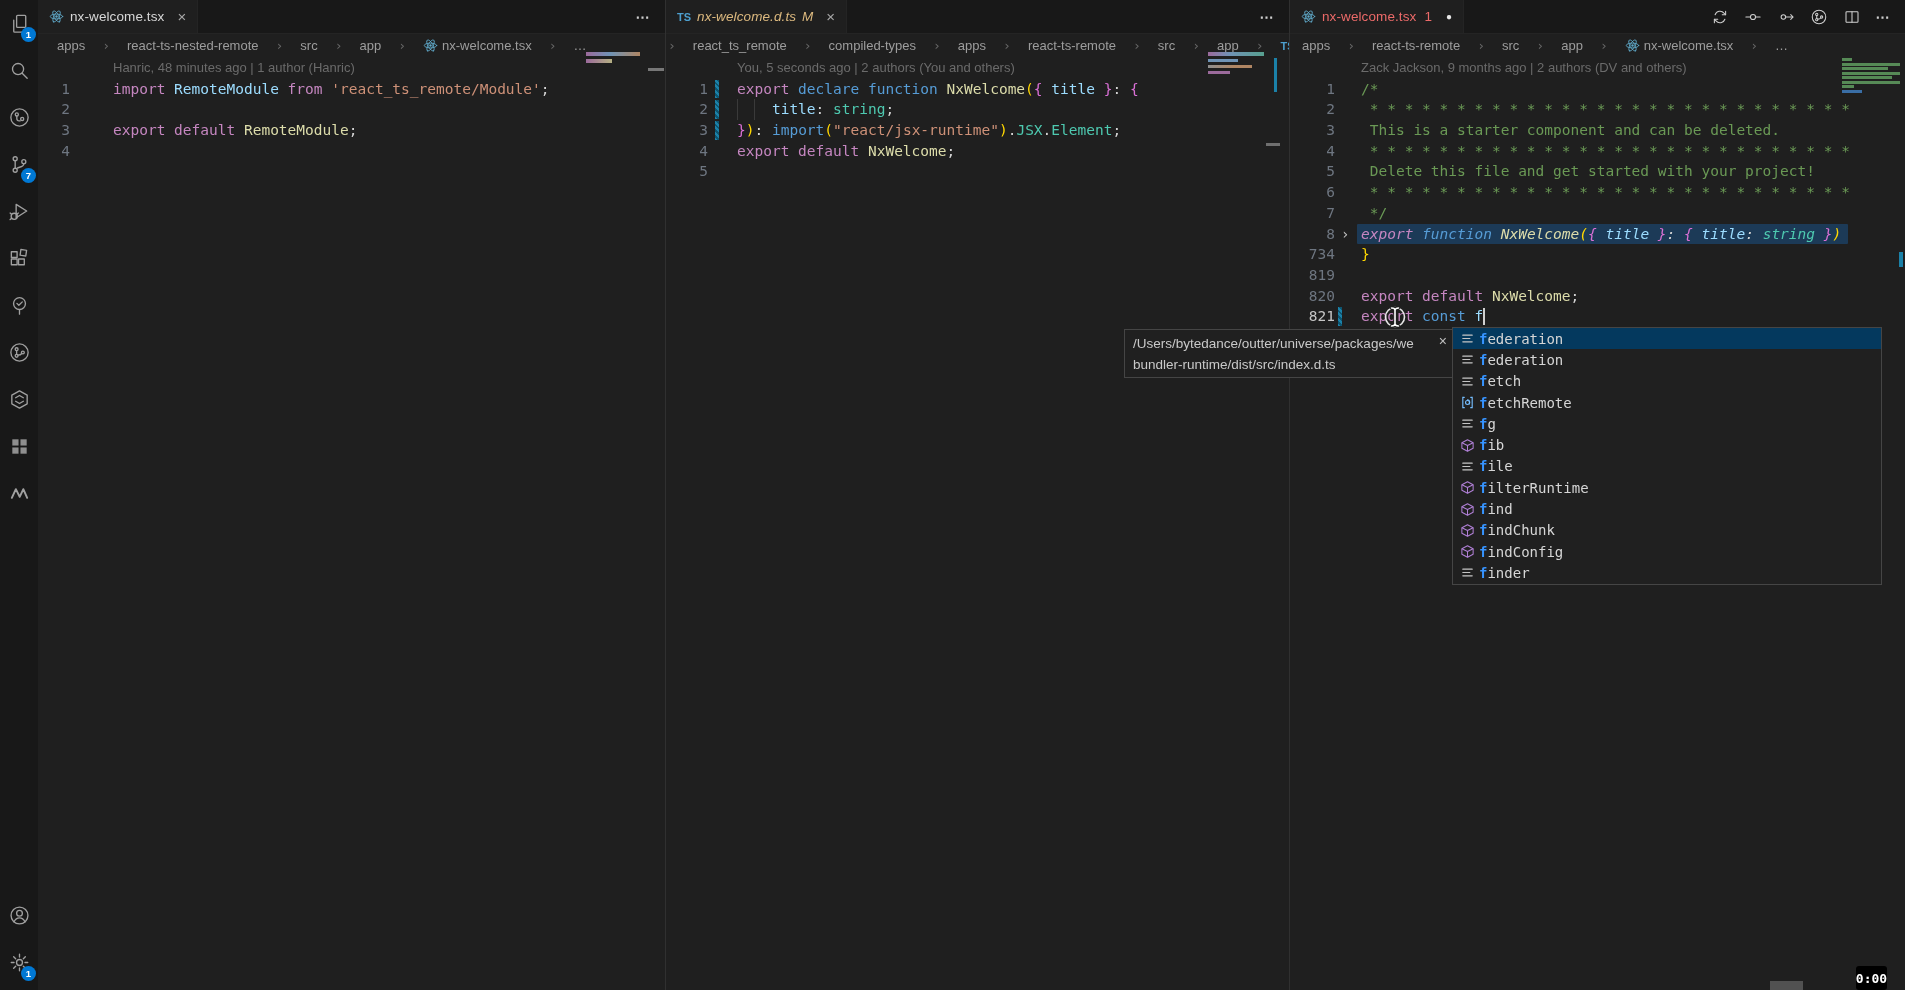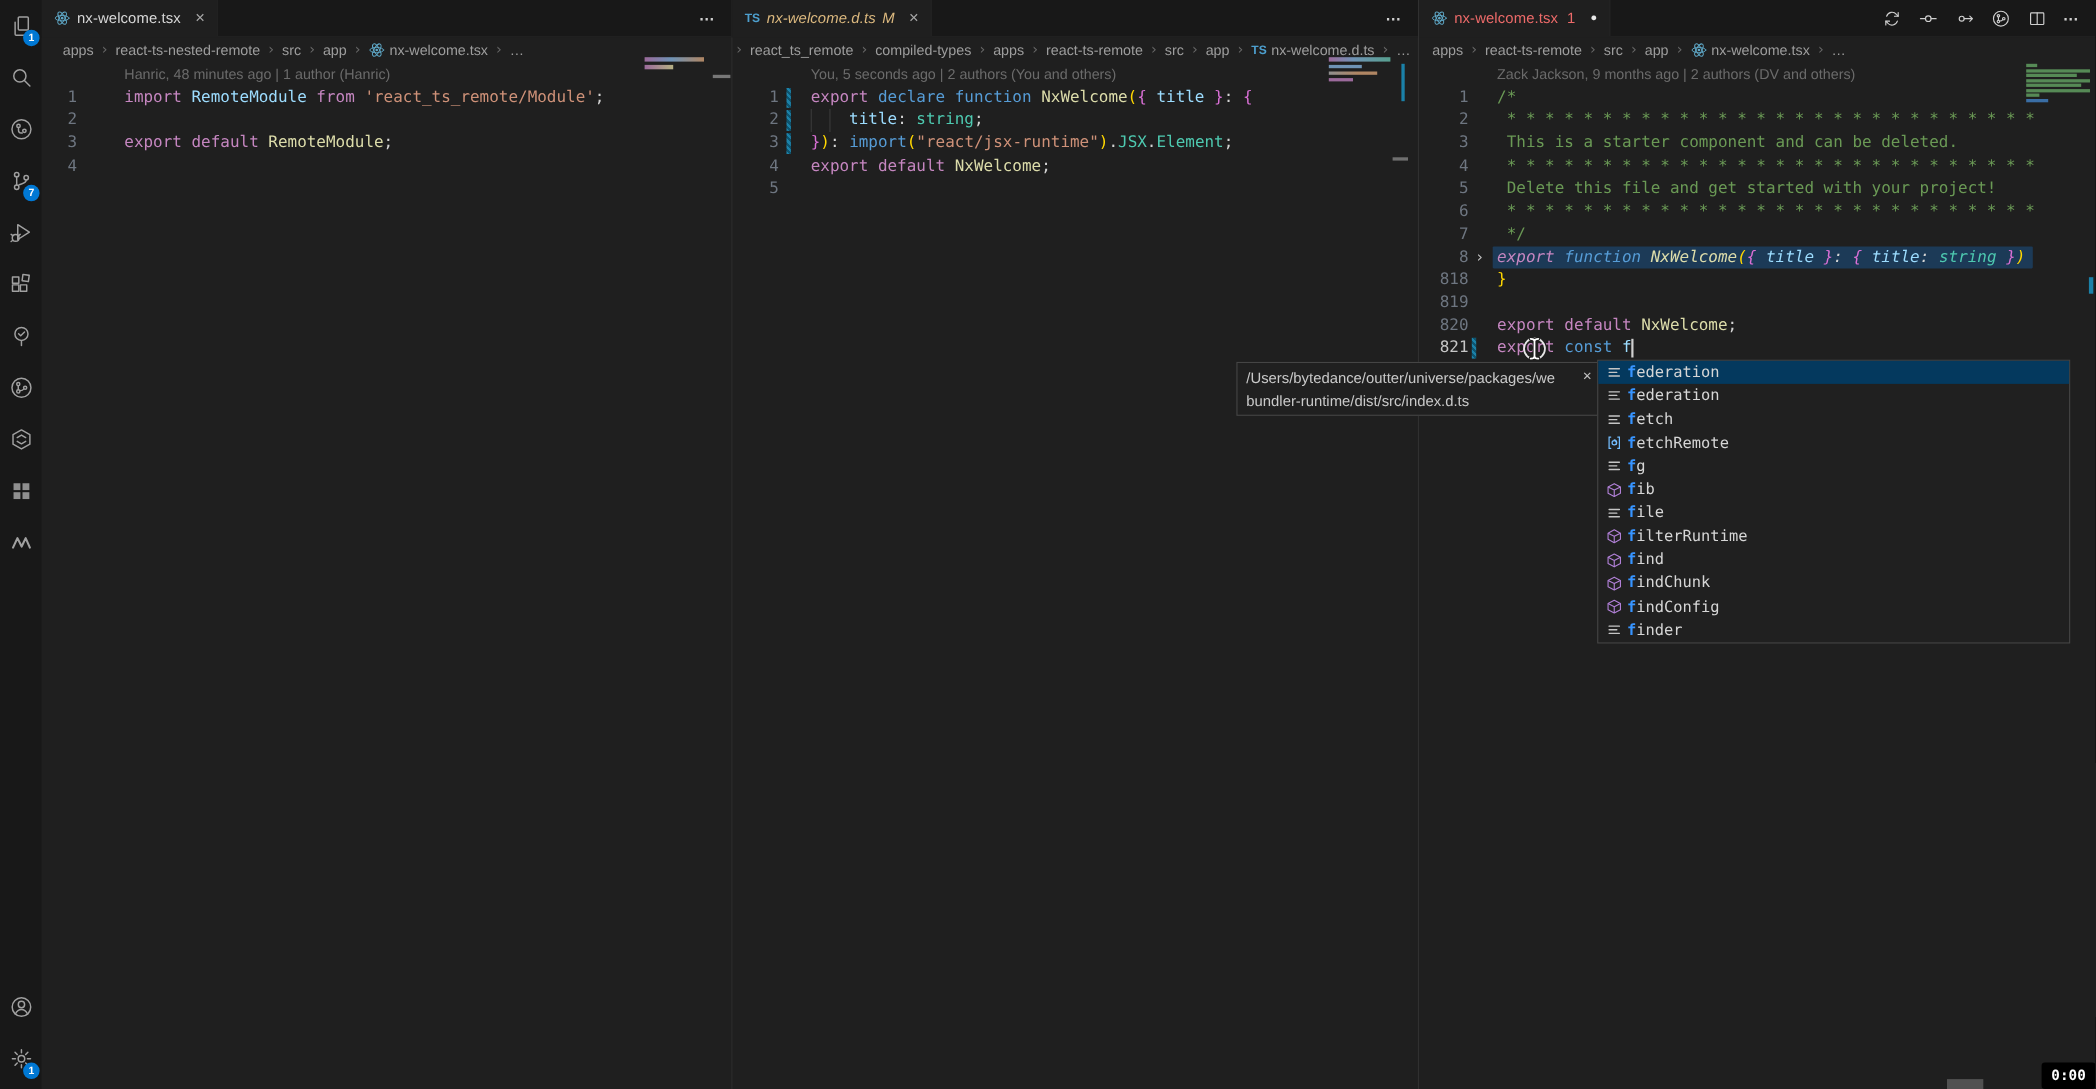--- a/index.html
+++ b/index.html
@@ -29,21 +29,21 @@
   .tab.error .tab-label,.tab.error .tab-count{color:#ec6a69;}
   .tab-close{color:#a8a8a8;font-size:15px;margin-left:7px;cursor:pointer;}
   .tab-dot{color:#e8e8e8;font-size:10px;margin-left:8px;}
   .tab-count{margin-left:2px;}
   .tab-actions{margin-left:auto;display:flex;align-items:center;gap:14px;color:#cfcfcf;
                padding-right:14px;font-size:15px;}
   .ea-icon{width:19px;height:19px;display:flex;align-items:center;justify-content:center;cursor:pointer;}
   .ea-icon svg{width:18px;height:18px;}
   .dots{letter-spacing:1.5px;font-weight:bold;font-size:14px;cursor:pointer;}
   .breadcrumb{position:absolute;top:33px;left:0;right:0;height:25px;display:flex;align-items:center;
-              font-size:13px;color:#9d9d9d;gap:6px;white-space:nowrap;overflow:hidden;}
+              font-size:13px;color:#9d9d9d;gap:17px;white-space:nowrap;overflow:hidden;}
   .crumb{display:flex;align-items:center;gap:4px;cursor:pointer;}
   .crumb-sep{color:#686868;font-size:13px;font-family:"DejaVu Sans Mono",monospace;}
   .icon-react{color:#5fa8c7;display:inline-flex;}
   .icon-react svg{width:15px;height:15px;}
   .ts-badge{color:#4d9fce;font-weight:bold;font-size:11px;letter-spacing:0;}
   
   .editor{position:absolute;top:58px;left:0;right:0;bottom:0;overflow:hidden;}
   .row{position:relative;height:20.7px;line-height:20.7px;white-space:pre;
        font-family:"DejaVu Sans Mono","Liberation Mono",monospace;font-size:14.5px;}
   .blame-row{font-family:"Liberation Sans",sans-serif;font-size:13px;color:#6b6b6b;}
@@ -77,21 +77,21 @@
   .sg-icon svg{width:15px;height:15px;}
   .sg-prefix{color:#3794ff;font-weight:bold;}
   
   #tooltip{position:absolute;left:1124px;top:329px;width:329px;height:49px;background:#202020;
            border:1px solid #454545;box-sizing:border-box;color:#c9c9c9;font-size:13.5px;
            padding:3px 22px 0 8px;z-index:29;line-height:21px;white-space:nowrap;overflow:hidden;}
   #tooltip .tt-close{position:absolute;right:5px;top:1px;color:#c0c0c0;font-size:14px;cursor:pointer;}
   
   #caret{position:absolute;left:1483px;top:308px;width:2px;height:17px;background:#d0d0d0;z-index:20;}
   #mousecursor{position:absolute;left:1382px;top:302px;width:26px;height:30px;z-index:40;pointer-events:none;}
-  #rec-badge{position:absolute;left:1856px;top:966px;width:49px;height:24px;background:#000;
+  #rec-badge{position:absolute;left:1856px;top:966px;width:31px;height:24px;background:#000;
              color:#fff;border-radius:3px;display:flex;align-items:center;justify-content:center;
              font-family:"DejaVu Sans Mono",monospace;font-size:13px;font-weight:bold;z-index:50;}
   #hscroll-thumb{position:absolute;left:1770px;top:981px;width:33px;height:9px;background:#5a5a5a;opacity:.85;}
 </style>
 </head>
 <body>
 
 <div id="root">
 
   <div id="activitybar">
@@ -399,21 +399,21 @@
       <div class="editor">
         <div class="row blame-row"><span class="blame-text">Zack Jackson, 9 months ago | 2 authors (DV and others)</span></div>
         <div class="row"><span class="lnum">1</span><span class="codetext"><span class="tk-c">/*</span></span></div>
         <div class="row"><span class="lnum">2</span><span class="codetext"><span class="tk-c"> * * * * * * * * * * * * * * * * * * * * * * * * * * * *</span></span></div>
         <div class="row"><span class="lnum">3</span><span class="codetext"><span class="tk-c"> This is a starter component and can be deleted.</span></span></div>
         <div class="row"><span class="lnum">4</span><span class="codetext"><span class="tk-c"> * * * * * * * * * * * * * * * * * * * * * * * * * * * *</span></span></div>
         <div class="row"><span class="lnum">5</span><span class="codetext"><span class="tk-c"> Delete this file and get started with your project!</span></span></div>
         <div class="row"><span class="lnum">6</span><span class="codetext"><span class="tk-c"> * * * * * * * * * * * * * * * * * * * * * * * * * * * *</span></span></div>
         <div class="row"><span class="lnum">7</span><span class="codetext"><span class="tk-c"> */</span></span></div>
         <div class="row"><span class="lnum">8</span><span class="fold">›</span><span class="codetext hl"><span class="tk-p">export </span><span class="tk-b">function </span><span class="tk-f">NxWelcome</span><span class="tk-g">(</span><span class="tk-k">{</span><span class="tk-w"> </span><span class="tk-v">title</span><span class="tk-w"> </span><span class="tk-k">}</span><span class="tk-w">: </span><span class="tk-k">{</span><span class="tk-w"> </span><span class="tk-v">title</span><span class="tk-w">: </span><span class="tk-t">string</span><span class="tk-w"> </span><span class="tk-k">}</span><span class="tk-g">)</span></span></div>
-        <div class="row"><span class="lnum">818</span><span class="codetext"><span class="tk-g">}</span></span></div>
+        <div class="row"><span class="lnum">734</span><span class="codetext"><span class="tk-g">}</span></span></div>
         <div class="row"><span class="lnum">819</span><span class="codetext">&nbsp;</span></div>
         <div class="row"><span class="lnum">820</span><span class="codetext"><span class="tk-p">export default </span><span class="tk-f">NxWelcome</span><span class="tk-w">;</span></span></div>
         <div class="row"><span class="lnum active">821</span><span class="modbar"></span><span class="codetext"><span class="tk-p">export </span><span class="tk-b">const </span><span class="tk-v">f</span></span></div>
       </div>
     </div>
 
   <div class="mini" style="left:586px;top:52px;">
     <div style="width:54px;height:4px;background:linear-gradient(90deg,#9b6a9b,#6f93b5 45%,#b08663);"></div>
     <div style="width:26px;height:4px;margin-top:3px;background:linear-gradient(90deg,#9b6a9b,#b5b083);"></div>
   </div>

